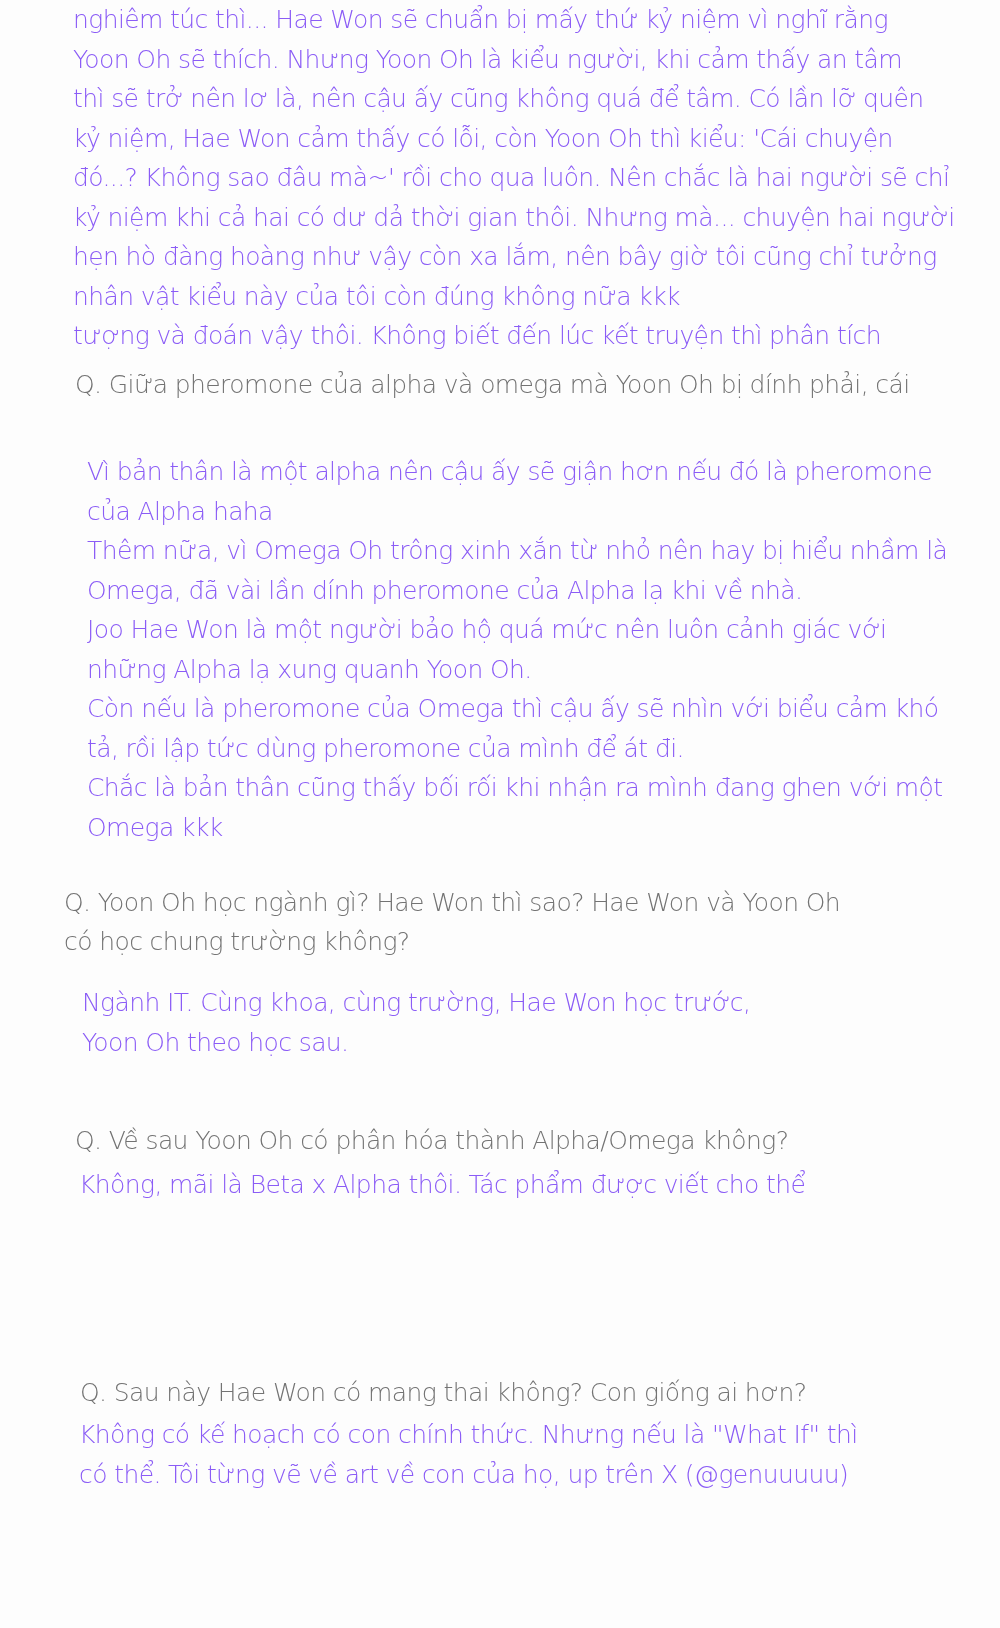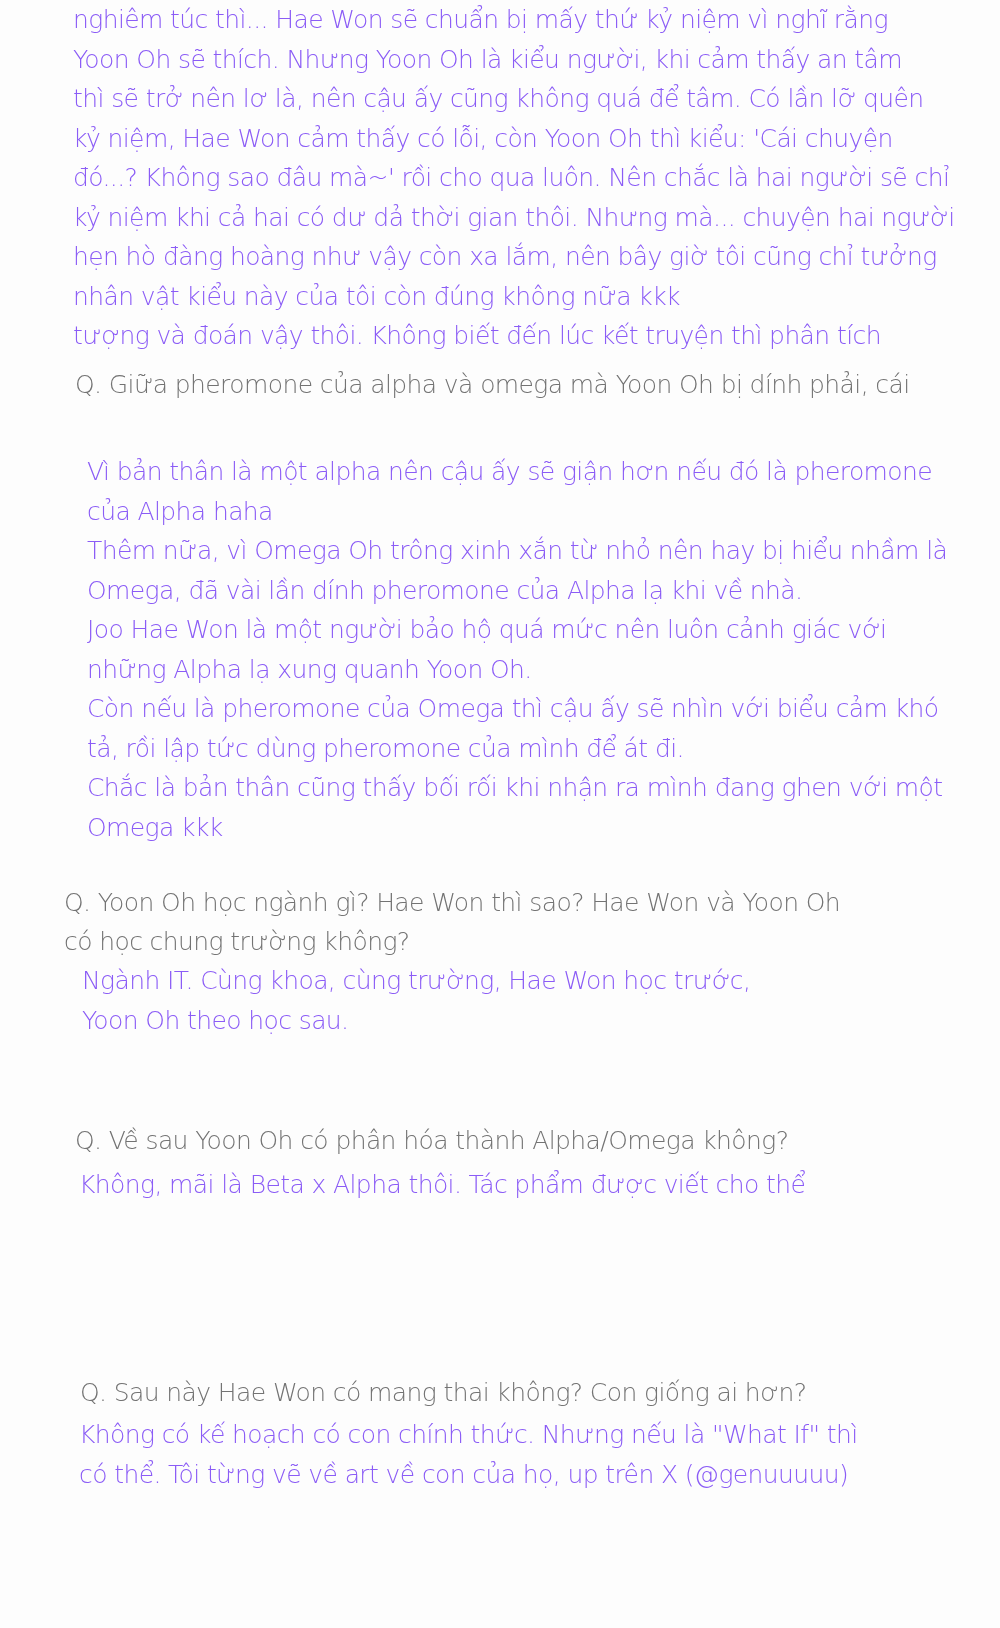--- a/index.html
+++ b/index.html
@@ -73,21 +73,21 @@
     <span class="line">Còn nếu là pheromone của Omega thì cậu ấy sẽ nhìn với biểu cảm khó</span>
     <span class="line">tả, rồi lập tức dùng pheromone của mình để át đi.</span>
     <span class="line">Chắc là bản thân cũng thấy bối rối khi nhận ra mình đang ghen với một</span>
     <span class="line">Omega kkk</span>
   </div>
 
   <div class="block question" style="top:859px; left:64px;margin-top:24px;">
     <span class="line">Q. Yoon Oh học ngành gì? Hae Won thì sao? Hae Won và Yoon Oh</span>
     <span class="line">có học chung trường không?</span>
   </div>
-  <div class="block answer" style="top:961px; left:82px;">
+  <div class="block answer" style="top:983px; left:82px;">
     <span class="line">Ngành IT. Cùng khoa, cùng trường, Hae Won học trước,</span>
     <span class="line">Yoon Oh theo học sau.</span>
   </div>
 
   <div class="block question" style="top:1121px; left:75px;">
     <span class="line">Q. Về sau Yoon Oh có phân hóa thành Alpha/Omega không?</span>
   </div>
   <div class="block answer" style="top:1165px; left:79px;">
     <span class="line">Không, mãi là Beta x Alpha thôi. Tác phẩm được viết cho thể</span>
   </div>

